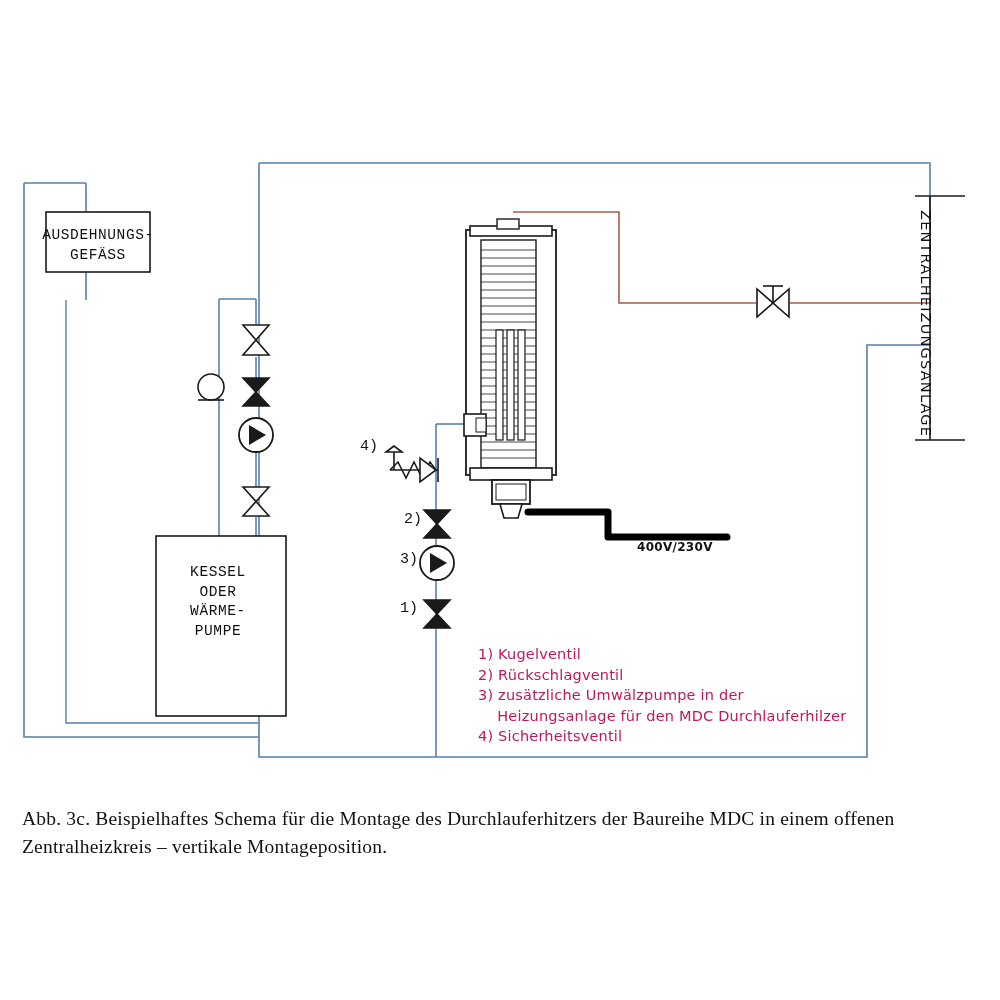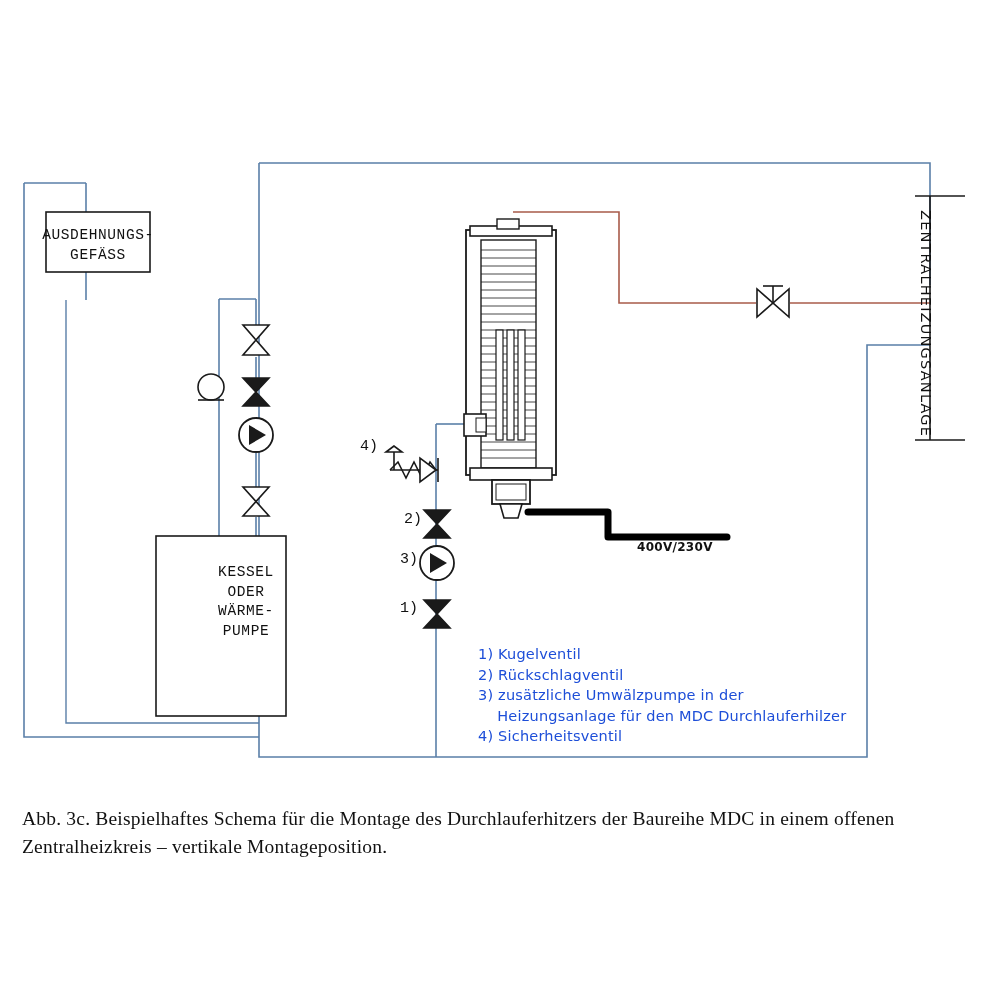--- a/index.html
+++ b/index.html
@@ -47,21 +47,21 @@
   }
   .lbl-num {
     font-size: 15px;
   }
   .legend {
     position: absolute;
     left: 478px;
     top: 644px;
     font-size: 14.5px;
     line-height: 1.42;
-    color: #1d4ed8;
+    color: #be185d;
     white-space: pre;
     letter-spacing: 0.2px;
   }
   .vlabel {
     position: absolute;
     left: 916px;
     top: 210px;
     width: 230px;
     transform-origin: 0 0;
     transform: rotate(90deg) translate(0, -18px);
@@ -233,21 +233,21 @@
   </g>
 
   <g stroke="#1a1a1a" stroke-width="1.6">
     <path d="M 424 600 L 450 600 L 424 628 L 450 628 Z" fill="#1a1a1a"></path>
   </g>
 </svg>
 
 <div class="lbl lbl-box" style="left:22px; top:226px; width:152px;">AUSDEHNUNGS-
 GEFÄSS</div>
 
-<div class="lbl lbl-box" style="left:172px; top:563px; width:148px;">KESSEL
+<div class="lbl lbl-box" style="left:144px; top:563px; width:148px;">KESSEL
 ODER
 WÄRME-
 PUMPE</div>
 
 <div class="lbl lbl-num" style="left:360px; top:438px;">4)</div>
 <div class="lbl lbl-num" style="left:404px; top:511px;">2)</div>
 <div class="lbl lbl-num" style="left:400px; top:551px;">3)</div>
 <div class="lbl lbl-num" style="left:400px; top:600px;">1)</div>
 
 <div class="voltage">400V/230V</div>

